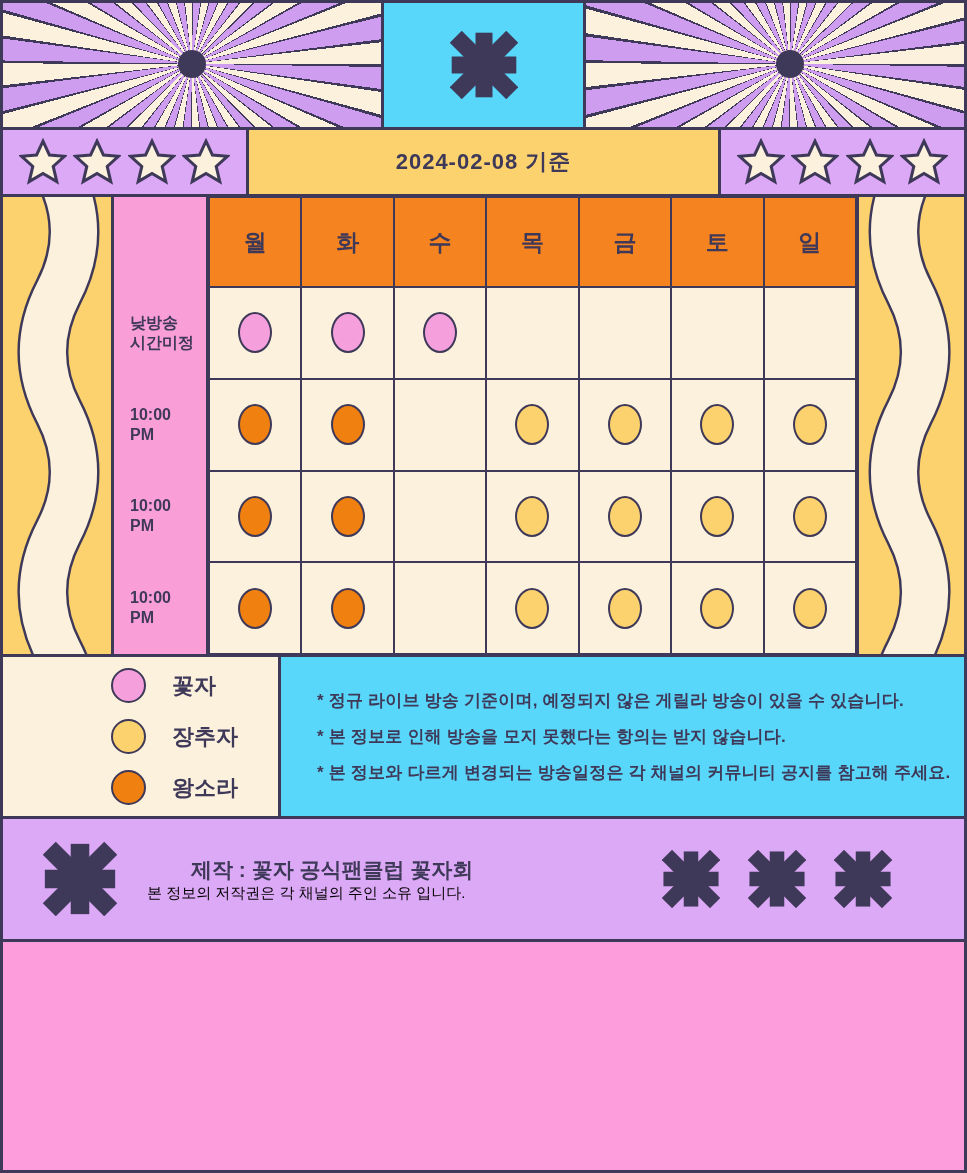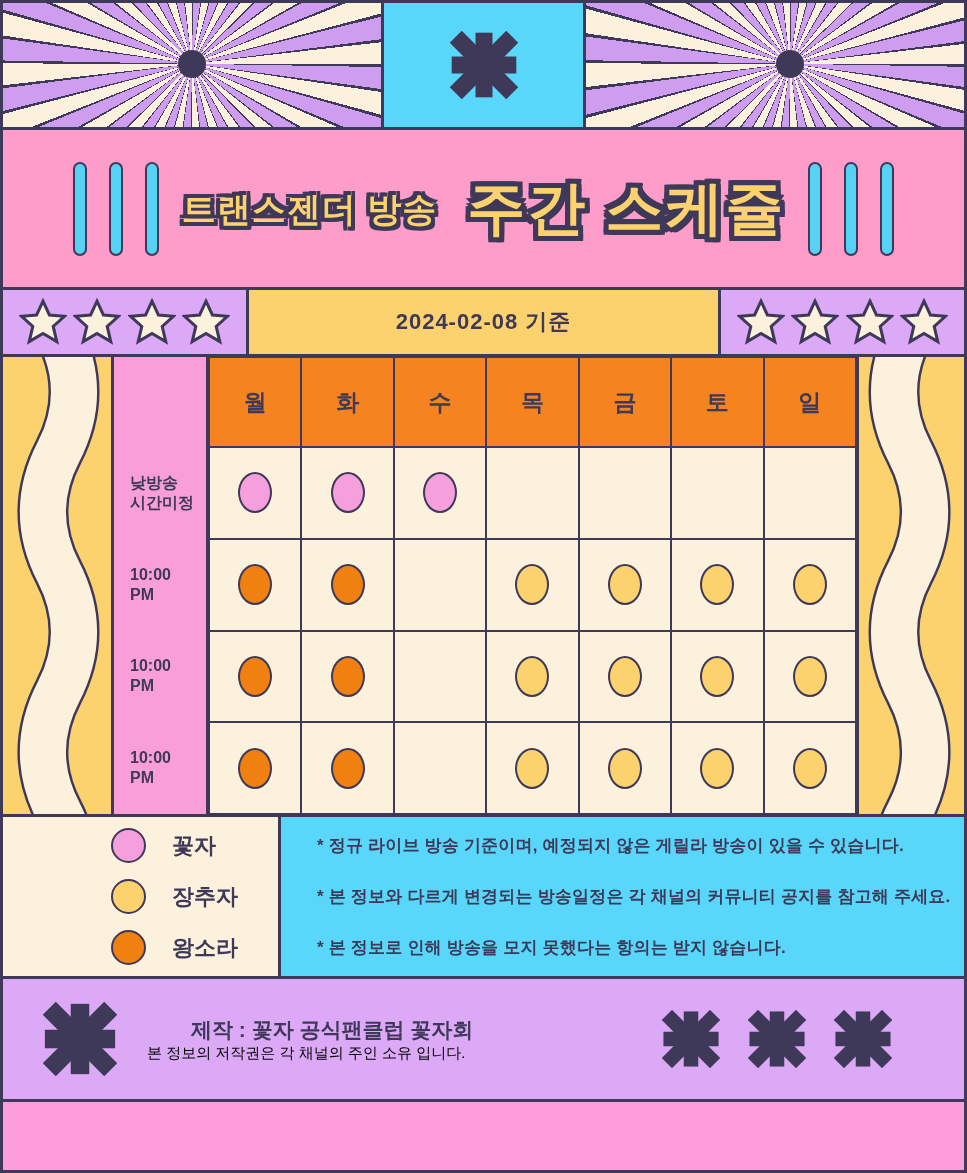--- a/index.html
+++ b/index.html
@@ -70,21 +70,21 @@
   .dot{width:34px;height:41px;border:2.5px solid var(--dark);border-radius:50%;display:block;}
 
   
   .band-legend{height:162px;display:flex;border-bottom:3px solid var(--dark);}
   .legend-box{width:275px;background:var(--cream);display:flex;flex-direction:column;
     justify-content:center;gap:16px;padding-left:108px;}
   .legend-item{display:flex;align-items:center;gap:26px;}
   .legend-swatch{width:35px;height:35px;border:2.5px solid var(--dark);border-radius:50%;}
   .legend-label{font-size:22px;font-weight:bold;color:var(--dark);}
   .notes-box{flex:1;background:var(--blue);border-left:3px solid var(--dark);
-    display:flex;flex-direction:column;justify-content:center;padding-left:36px;gap:28px;}
+    display:flex;flex-direction:column;justify-content:center;padding-left:36px;gap:13px;}
   .note-line{font-size:17px;font-weight:bold;color:var(--dark);letter-spacing:.2px;}
 
   
   .band-footer{height:123px;background:var(--purple);border-bottom:3px solid var(--dark);
     display:flex;align-items:center;}
   .footer-ast{width:74px;height:74px;margin-left:40px;flex:none;}
   .credit-block{margin-left:30px;flex:1;}
   .credit-title{font-size:21px;font-weight:bold;color:var(--dark);margin-left:44px;}
   .credit-sub{font-size:15px;color:#000000;}
   .footer-right{display:flex;gap:28px;margin-right:72px;}
@@ -108,36 +108,20 @@
       <rect x="-10" y="-38" width="20" height="76" transform="rotate(90)"></rect>
       <rect x="-10" y="-47" width="20" height="94" transform="rotate(45)"></rect>
       <rect x="-10" y="-47" width="20" height="94" transform="rotate(135)"></rect>
     </g>
   </svg>
         </span>
     </div>
     <div class="sunburst right"></div>
   </div>
 
-  <div class="band-title">
-    <div class="bars-group left">
-      <span class="deco-bar"></span>
-      <span class="deco-bar"></span>
-      <span class="deco-bar"></span>
-    </div>
-    <div class="title-wrap">
-      <span class="title-sm">트랜스젠더 방송</span>
-      <span class="title-lg">주간 스케쥴</span>
-    </div>
-    <div class="bars-group right">
-      <span class="deco-bar"></span>
-      <span class="deco-bar"></span>
-      <span class="deco-bar"></span>
-    </div>
-  </div>
 
   <div class="band-stars">
     <div class="stars-box left">
       <span>
           <svg class="star-icon" viewBox="0 0 24 24" xmlns="http://www.w3.org/2000/svg">
     <polygon points="12,1.6 15.2,8.5 22.8,9.1 17.1,14.2 18.9,21.8 12,17.7 5.1,21.8 6.9,14.2 1.2,9.1 8.8,8.5" fill="#FCF1DC" stroke="#3F3959" stroke-width="1.5" stroke-linejoin="miter"></polygon>
   </svg>
         </span>
       <span>
           <svg class="star-icon" viewBox="0 0 24 24" xmlns="http://www.w3.org/2000/svg">
@@ -295,22 +279,22 @@
         <span class="legend-swatch" style="background: rgb(251, 210, 110);"></span>
         <span class="legend-label">장추자</span>
       </div>
       <div class="legend-item">
         <span class="legend-swatch" style="background: rgb(240, 128, 15);"></span>
         <span class="legend-label">왕소라</span>
       </div>
     </div>
     <div class="notes-box">
       <p class="note-line">*  정규 라이브 방송 기준이며, 예정되지 않은  게릴라 방송이 있을 수 있습니다.</p>
+      <p class="note-line">*  본 정보로 인해 방송을 모지 못했다는 항의는 받지 않습니다.</p>
       <p class="note-line">*  본 정보와 다르게 변경되는 방송일정은 각 채널의 커뮤니티 공지를 참고해 주세요.</p>
-      <p class="note-line">*  본 정보로 인해 방송을 모지 못했다는 항의는 받지 않습니다.</p>
     </div>
   </div>
 
   <div class="band-footer">
     <span class="footer-ast">
         <svg viewBox="-40 -40 80 80" xmlns="http://www.w3.org/2000/svg" style="width: 100%; height: 100%; display: block;">
     <g fill="#3F3959">
       <rect x="-10" y="-38" width="20" height="76"></rect>
       <rect x="-10" y="-38" width="20" height="76" transform="rotate(90)"></rect>
       <rect x="-10" y="-47" width="20" height="94" transform="rotate(45)"></rect>

